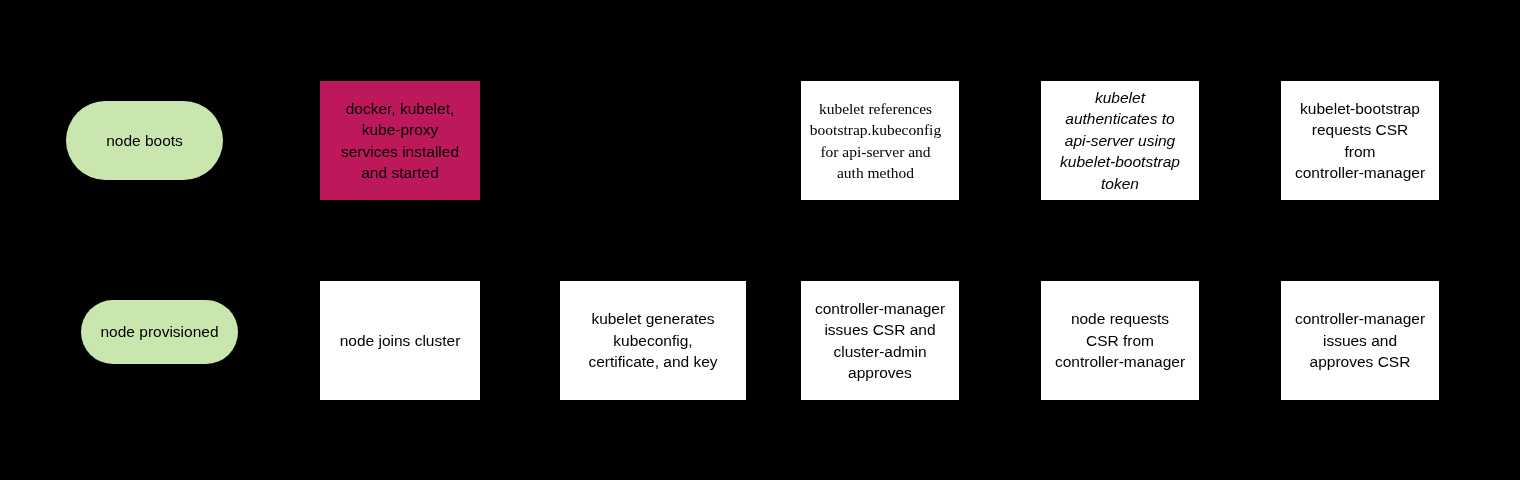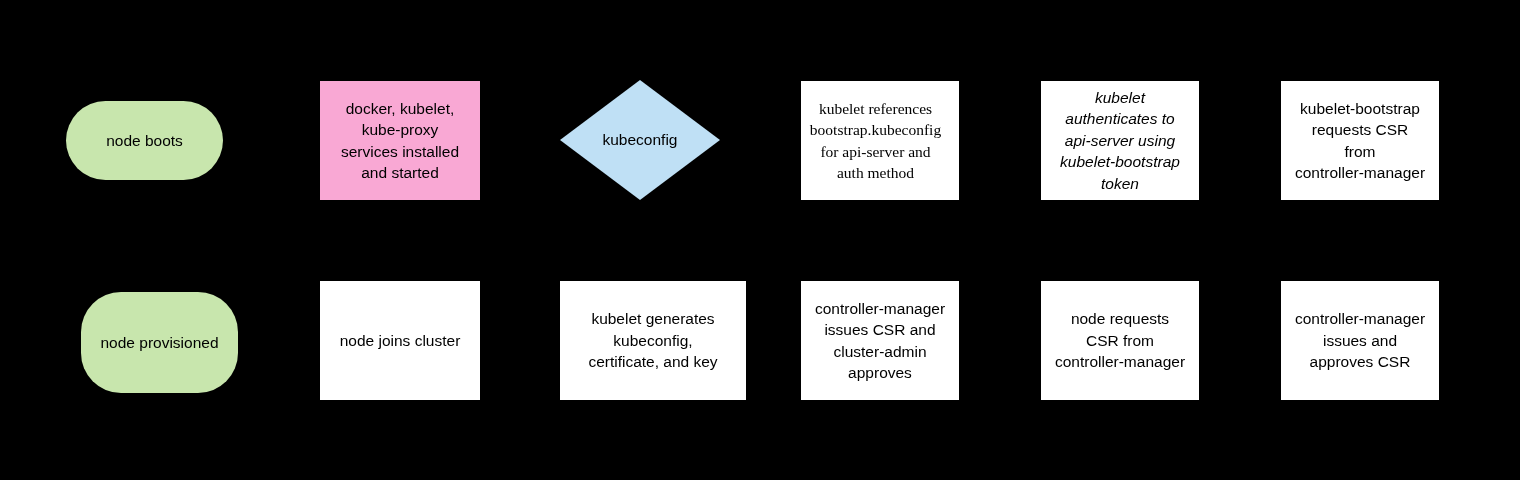--- a/index.html
+++ b/index.html
@@ -74,33 +74,27 @@
 </style>
 </head>
 <body>
 
 <div id="canvas">
 
   <div class="node pill" style="left:66px; top:101px; width:157px; height:79px; background:#c8e6ad;">
     <span class="label">node boots</span>
   </div>
 
-  <div class="node rect" style="left:320px; top:81px; width:160px; height:119px; background:#f9a8d4;">
+  <div class="node rect" style="left:320px; top:81px; width:160px; height:119px; background:#be185d;">
     <span class="label">docker, kubelet,
 kube-proxy
 services installed
 and started</span>
   </div>
 
-  <div class="node diamond" style="left:560px; top:80px; width:160px; height:120px;">
-    <svg class="diamond-shape" viewBox="0 0 160 120" preserveAspectRatio="none">
-      <polygon points="80,0 160,60 80,120 0,60" fill="#bfe0f5"></polygon>
-    </svg>
-    <span class="label">kubeconfig</span>
-  </div>
 
   <div class="node rect overflow" style="left:801px; top:81px; width:158px; height:119px; background:#ffffff;">
     <span class="label">kubelet references
 bootstrap.kubeconfig
 for api-server and
 auth method</span>
   </div>
 
   <div class="node rect" style="left:1041px; top:81px; width:158px; height:119px; background:#ffffff;font-style:italic;">
     <span class="label">kubelet
@@ -110,21 +104,21 @@
 token</span>
   </div>
 
   <div class="node rect" style="left:1281px; top:81px; width:158px; height:119px; background:#ffffff;">
     <span class="label">kubelet-bootstrap
 requests CSR
 from
 controller-manager</span>
   </div>
 
-  <div class="node pill" style="left:81px; top:292px; width:157px; height:101px; background:#c8e6ad;">
+  <div class="node pill" style="left:81px; top:300px; width:157px; height:64px; background:#c8e6ad;">
     <span class="label">node provisioned</span>
   </div>
 
   <div class="node rect" style="left:320px; top:281px; width:160px; height:119px; background:#ffffff;text-align:center;">
     <span class="label">node joins cluster</span>
   </div>
 
   <div class="node rect" style="left:560px; top:281px; width:186px; height:119px; background:#ffffff;">
     <span class="label">kubelet generates
 kubeconfig,

